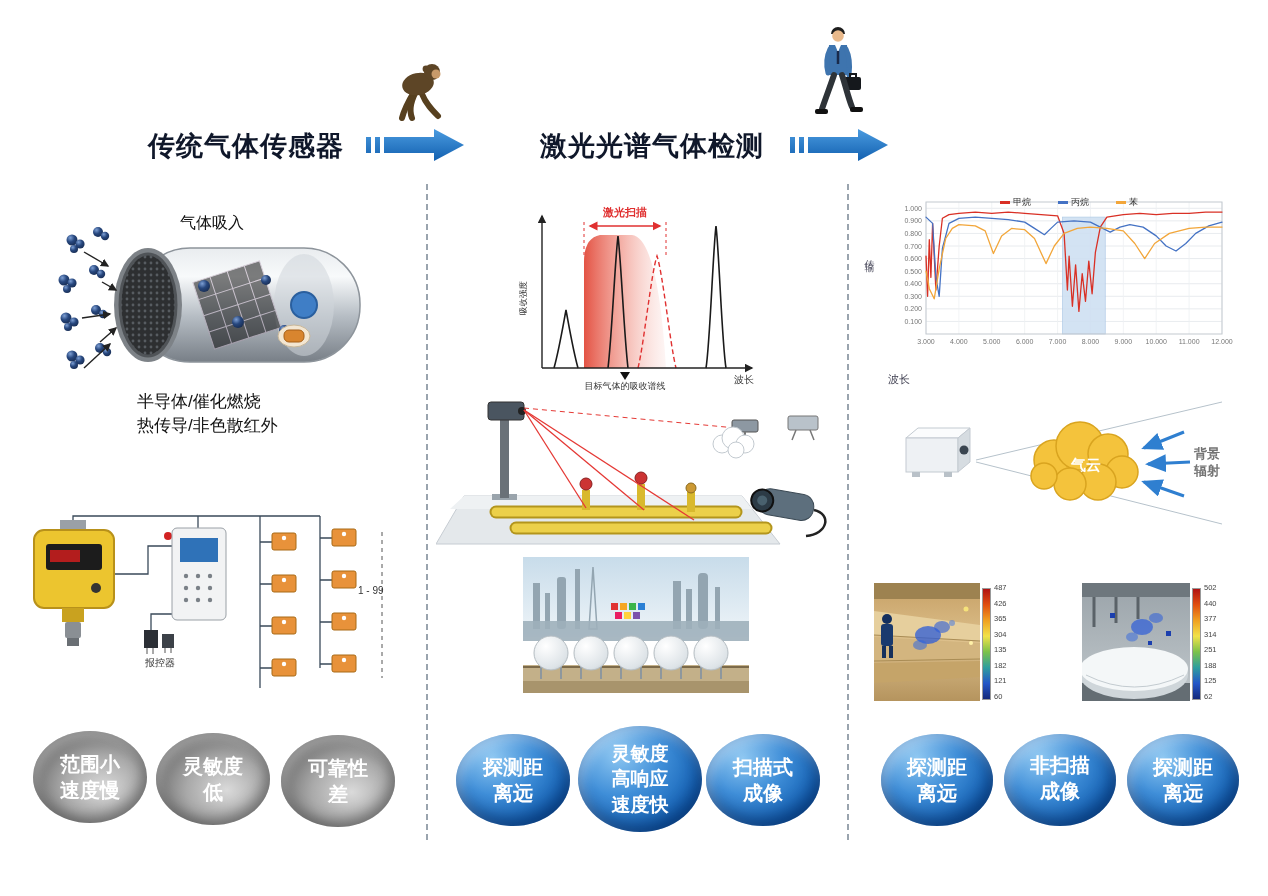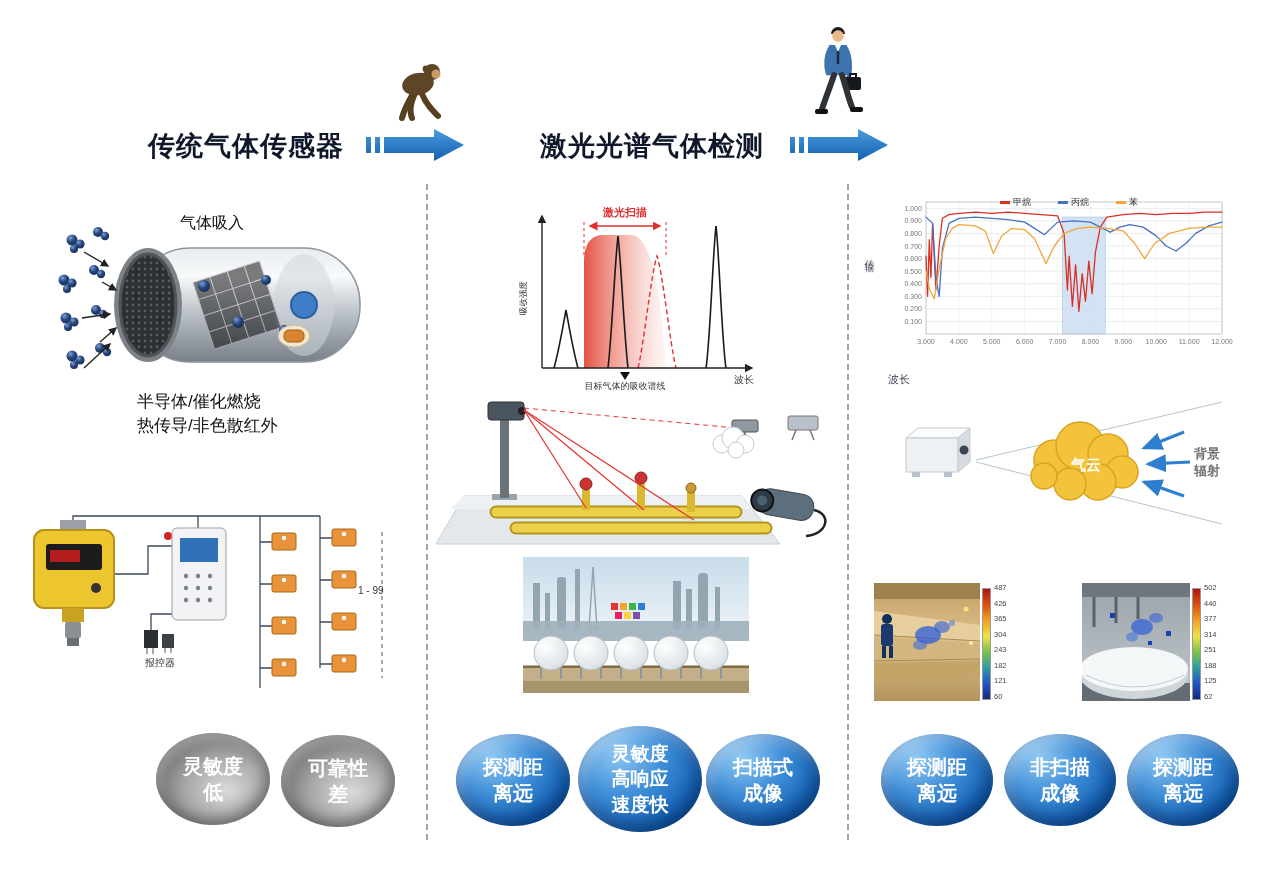--- a/index.html
+++ b/index.html
@@ -484,21 +484,21 @@
       <circle cx="78" cy="40" r="3" fill="#3a74e8" opacity="0.5"></circle>
       <circle cx="92" cy="26" r="2.5" fill="#f6e27a"></circle>
         <circle cx="97" cy="60" r="2" fill="#fff1a8"></circle>
     </svg>
     <div class="cbar"></div>
     <div class="scale" id="scale1">
         <div>487</div>
         <div>426</div>
         <div>365</div>
         <div>304</div>
-        <div>243</div>
+        <div>135</div>
         <div>182</div>
         <div>121</div>
         <div>60</div>
       </div>
   </div>
 
   <div class="abs thermal" style="left:1082px;top:563px;">
     <svg width="108" height="118" viewBox="0 0 108 118">
       <defs>
           <linearGradient id="t2bg" x1="0" y1="0" x2="0" y2="1">
@@ -526,33 +526,35 @@
         <div>440</div>
         <div>377</div>
         <div>314</div>
         <div>251</div>
         <div>188</div>
         <div>125</div>
         <div>62</div>
       </div>
   </div>
 
+  <div class="abs bubble gray" style="left:33px;top:731px;width:114px;height:92px;">范围小
+速度慢</div>
   <div class="abs bubble gray" style="left:156px;top:733px;width:114px;height:92px;">灵敏度
 低</div>
   <div class="abs bubble gray" style="left:281px;top:735px;width:114px;height:92px;">可靠性
 差</div>
 
   <div class="abs bubble blue" style="left:456px;top:734px;width:114px;height:92px;">探测距
 离远</div>
   <div class="abs bubble blue" style="left:578px;top:726px;width:124px;height:106px;font-size:19px;">灵敏度
 高响应
 速度快</div>
   <div class="abs bubble blue" style="left:706px;top:734px;width:114px;height:92px;">扫描式
 成像</div>
 
   <div class="abs bubble blue" style="left:881px;top:734px;width:112px;height:92px;">探测距
 离远</div>
-  <div class="abs bubble blue" style="left:1004px;top:734px;width:112px;height:92px;">非扫描
+  <div class="abs bubble blue" style="left:1004px;top:734px;width:112px;height:92px;font-family:Liberation Mono, monospace;">非扫描
 成像</div>
   <div class="abs bubble blue" style="left:1127px;top:734px;width:112px;height:92px;">探测距
 离远</div>
 
 </div>
 
 </body></html>

